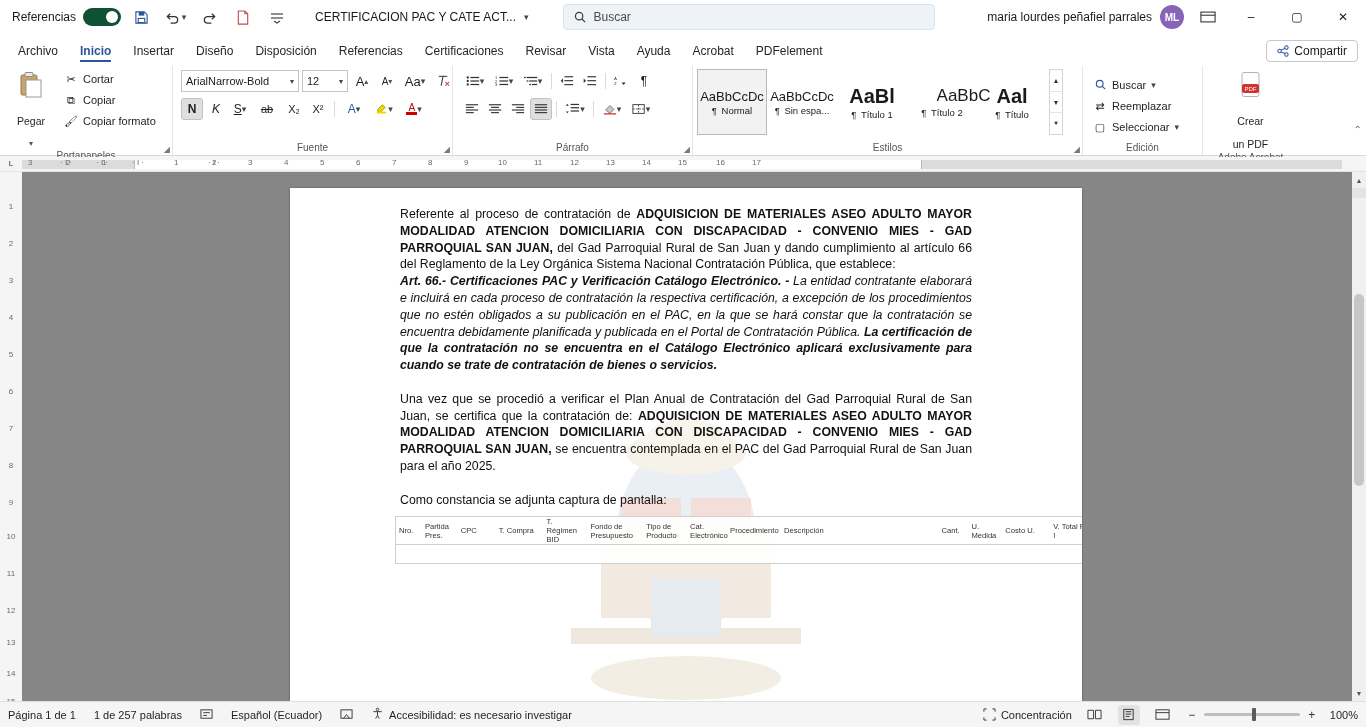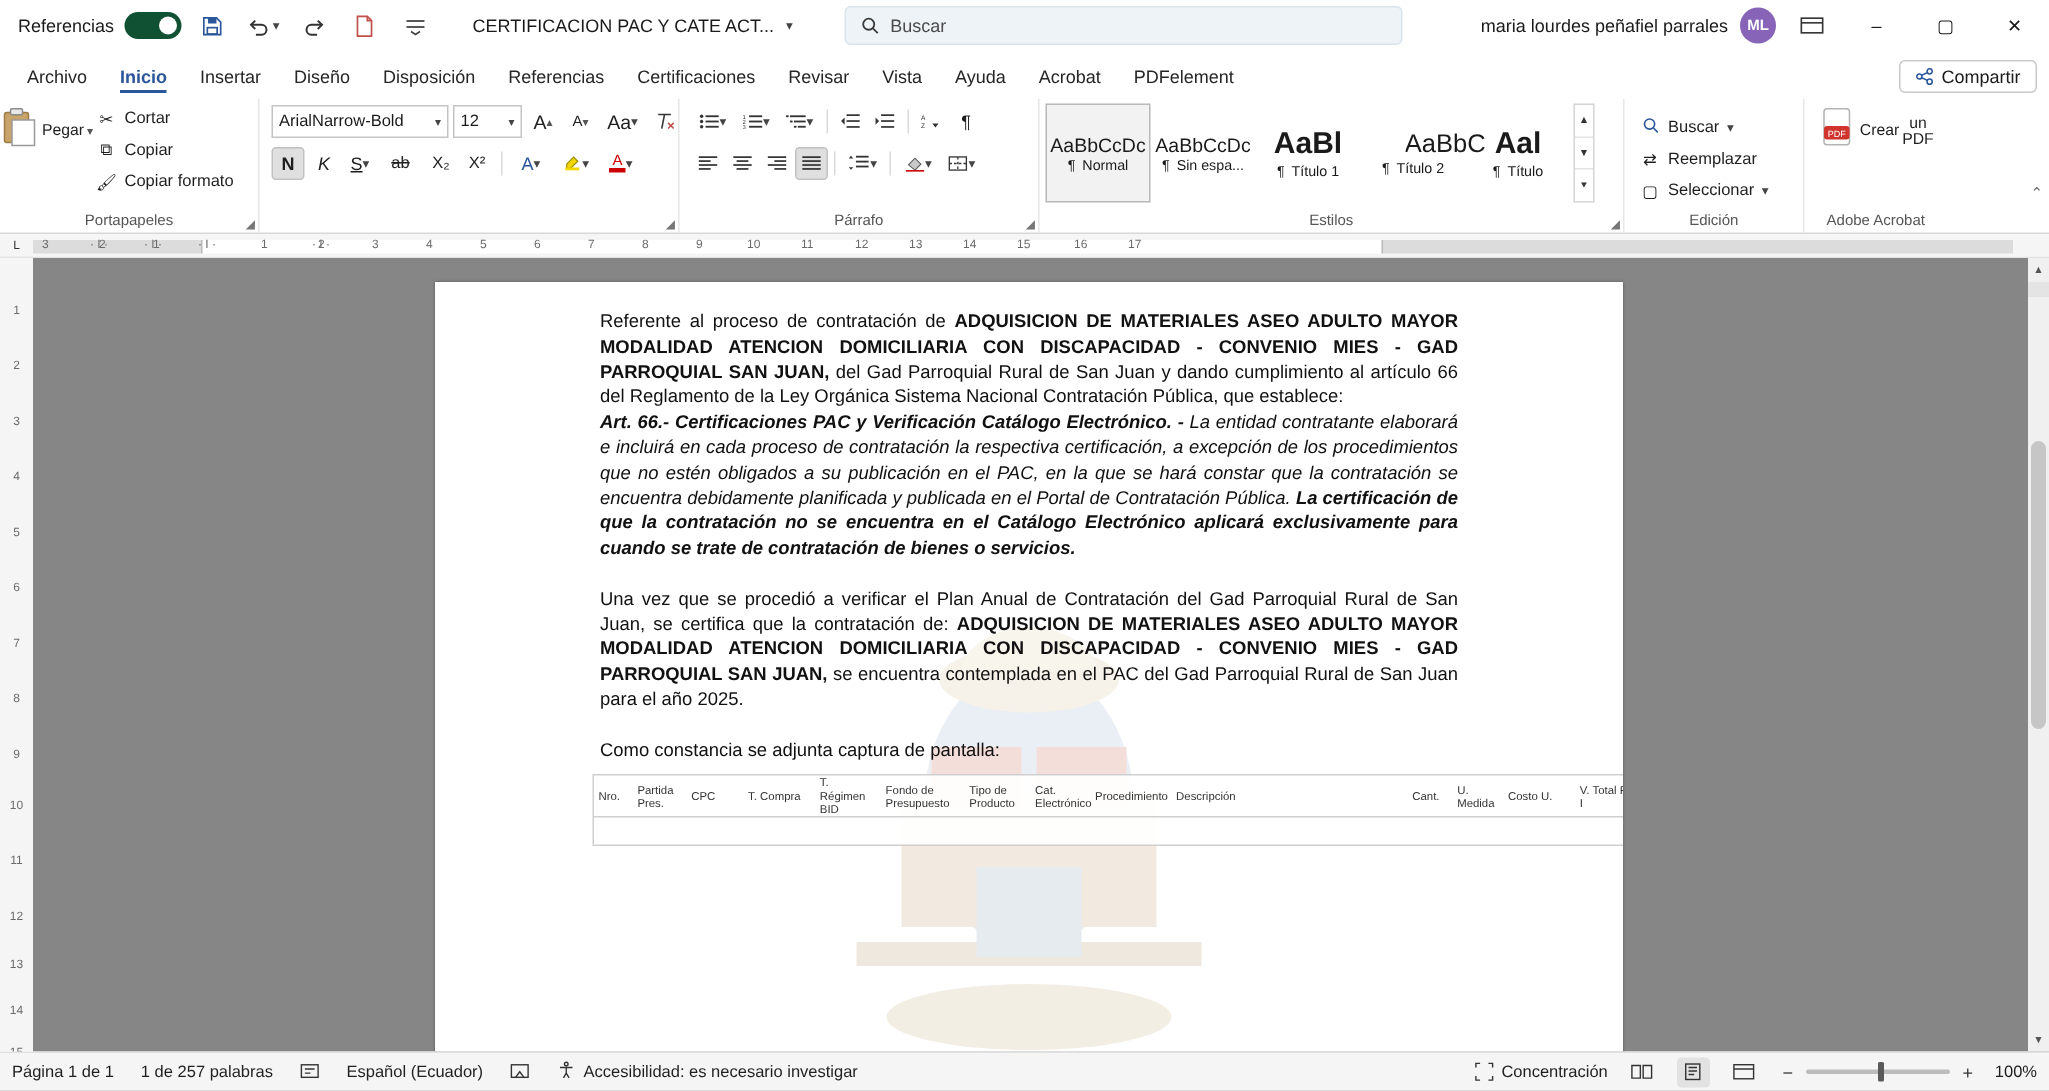--- a/index.html
+++ b/index.html
@@ -83,22 +83,22 @@
   .grp { display: flex; flex-direction: column; height: 100%; padding: 0 4px; position: relative; }
   .grp + .grp { border-left: 1px solid #e6e6e6; }
   .grp-body { flex: 1; display: flex; align-items: flex-start; padding-top: 3px; }
   .grp-name {
     font-size: 10px; color: #555; text-align: center; height: 15px; line-height: 15px;
     position: relative;
   }
   .grp-launch { position: absolute; right: 2px; bottom: 1px; font-size: 8px; color: #777; }
 
   .bigbtn {
-    width: 54px; display: flex; flex-direction: row; align-items: center;
-    justify-content: center; gap: 2px; font-size: 10.5px; color: #1f1f1f; padding-top: 2px;
+    width: 54px; display: flex; flex-direction: column; align-items: center;
+    justify-content: center; gap: 12px; font-size: 10.5px; color: #1f1f1f; padding-top: 2px;
   }
   .bigbtn .ic { font-size: 22px; line-height: 24px; }
   .bigbtn .lbl { text-align: center; line-height: 11px; }
   .smallcol { display: flex; flex-direction: column; gap: 1px; padding-left: 2px; }
   .smallitem {
     display: flex; align-items: center; gap: 5px; font-size: 11px; color: #1f1f1f;
     padding: 1px 4px; border-radius: 3px; height: 20px;
   }
   .smallitem .ic { width: 14px; text-align: center; font-size: 11px; }
 
@@ -438,20 +438,21 @@
           </div>
           <div class="ibtn w28">
             <span style="display:flex;flex-direction:column;align-items:center;line-height:8px">
               <span style="font-size:10px;color:#c00">A</span>
               <span style="width:11px;height:3px;background:#c00;display:block"></span>
             </span>
               <span class="chev">▾</span>
           </div>
         </div>
       </div>
+      <div class="grp-name">Fuente</div>
       <span class="grp-launch">◢</span>
     </div>
 
     <div class="grp parrafo">
       <div class="grp-body" style="flex-direction:column;padding-left:4px;">
         <div class="p-row">
           <div class="ibtn w28">
             <svg width="14" height="12" viewBox="0 0 16 12" fill="#333">
                 <circle cx="2" cy="2" r="1.3"></circle>
                 <circle cx="2" cy="6" r="1.3"></circle>

